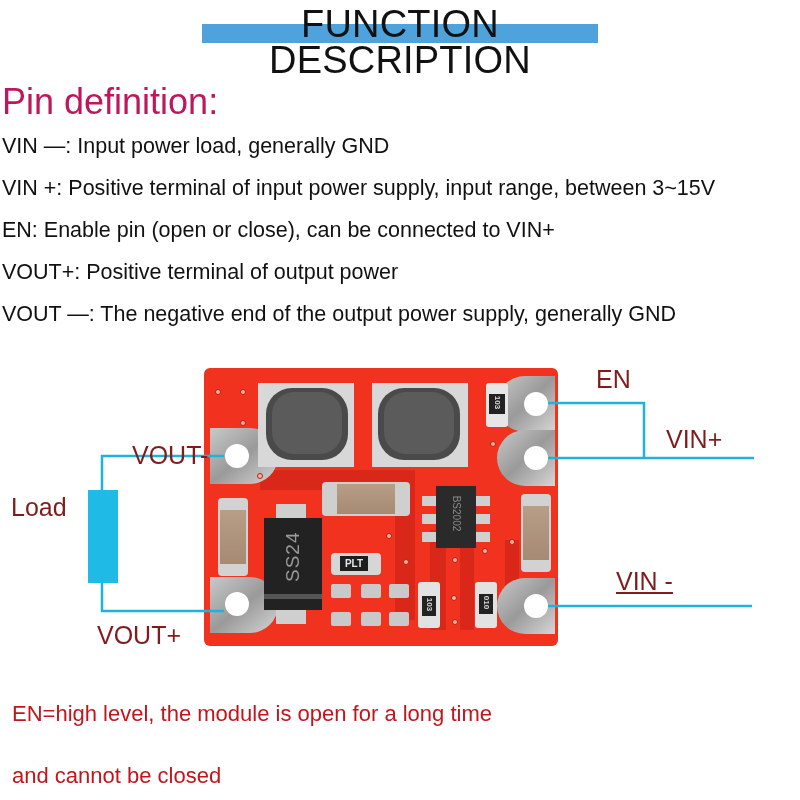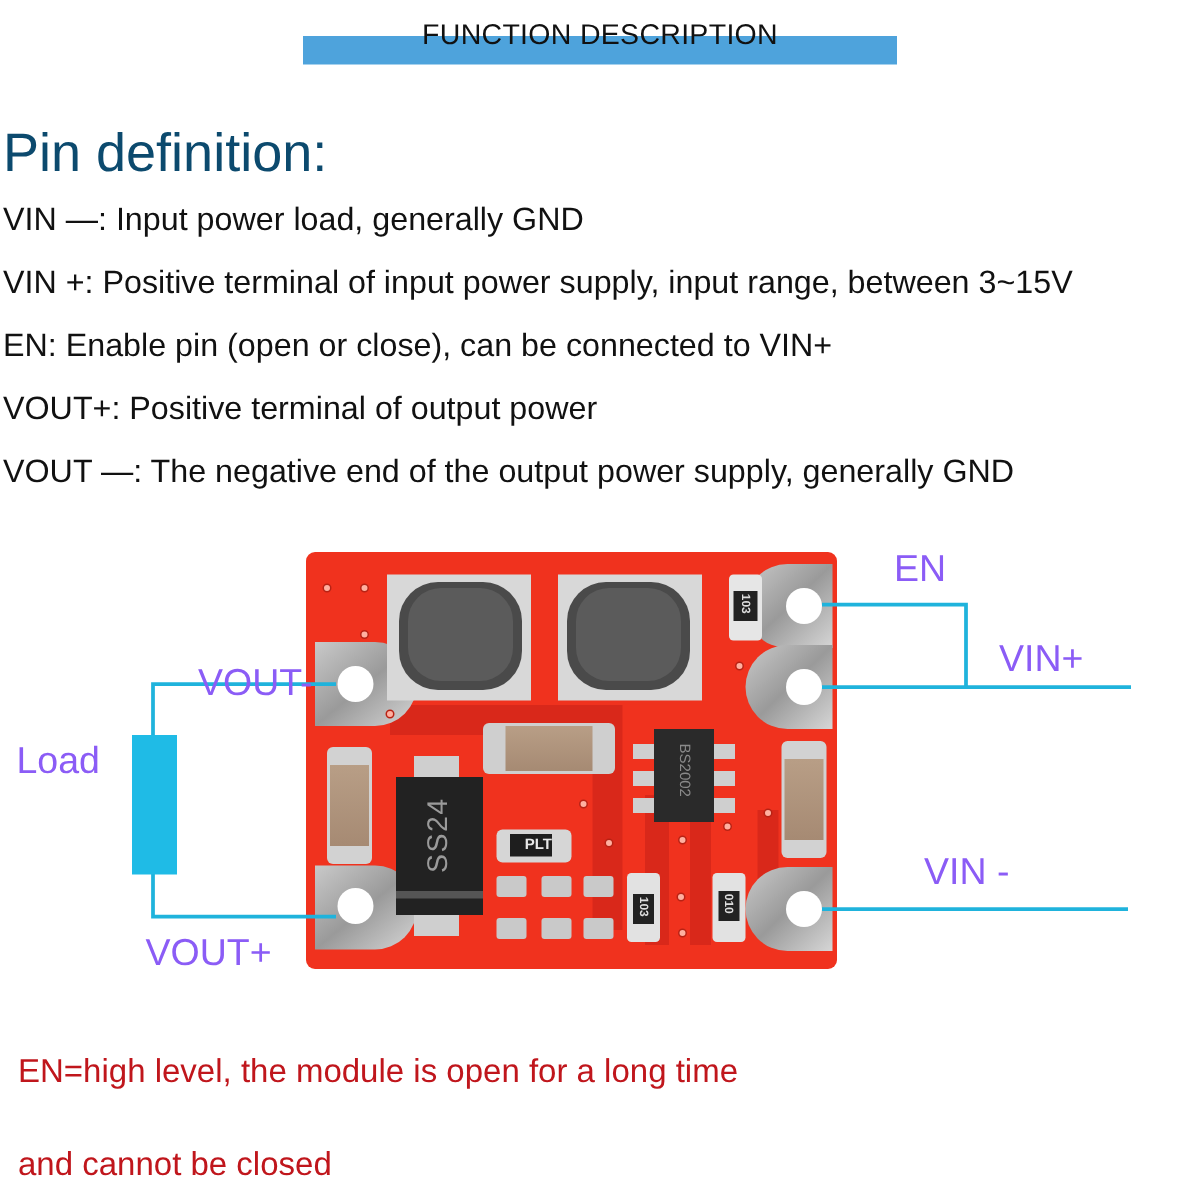--- a/index.html
+++ b/index.html
@@ -1,24 +1,24 @@
 <!DOCTYPE html>
 <html><head>
 <meta charset="utf-8">
 <style>
   html, body { margin: 0; padding: 0; background: #ffffff; }
   body { width: 800px; height: 800px; position: relative; overflow: hidden;
          font-family: "Liberation Sans", sans-serif; color: #111; }
   .abs { position: absolute; }
   #title-bar { left: 202px; top: 24px; width: 396px; height: 19px; background: #4ea3dc; }
-  #title-text { left: 190px; top: 6px; width: 420px; text-align: center; font-size: 19px; color: #111;
+  #title-text { left: 190px; top: 6px; width: 420px; text-align: center; font-size: 38px; color: #111;
                 letter-spacing: 0.2px; line-height: 36px; }
-  #pin-heading { left: 2px; top: 80px; font-size: 36px; line-height: 44px; color: #0c4a6e; }
+  #pin-heading { left: 2px; top: 80px; font-size: 36px; line-height: 44px; color: #be185d; }
   .pin-line { left: 2px; font-size: 21.5px; line-height: 28px; color: #111; white-space: nowrap; }
-  .diag-label { font-size: 25px; line-height: 30px; color: #8b5cf6; white-space: nowrap; }
+  .diag-label { font-size: 25px; line-height: 30px; color: #7f1d1d; white-space: nowrap; }
   .note { left: 12px; font-size: 22px; line-height: 40px; color: #c0161c; white-space: nowrap; }
   svg { position: absolute; left: 0; top: 0; }
 </style>
 </head>
 <body>
 
 <div id="title-bar" class="abs"></div>
 <div id="title-text" class="abs">FUNCTION DESCRIPTION</div>
 
 <div id="pin-heading" class="abs">Pin definition:</div>
@@ -167,23 +167,23 @@
   </g>
 
   <rect x="88" y="490" width="30" height="93" fill="#1fbbe6"></rect>
 </svg>
 
 <div class="abs diag-label" style="left:104px; top:440px;margin-left:28px;">VOUT-</div>
 <div class="abs diag-label" style="left:97px; top:620px;">VOUT+</div>
 <div class="abs diag-label" style="left:11px; top:492px;">Load</div>
 <div class="abs diag-label" style="left:596px; top:364px;">EN</div>
 <div class="abs diag-label" style="left:666px; top:424px;">VIN+</div>
-<div class="abs diag-label" style="left:616px; top:566px;">VIN -</div>
+<div class="abs diag-label" style="left:616px; top:566px;text-decoration:underline;">VIN -</div>
 
 <div class="abs" style="left:270px; top:548px; width:46px; text-align:center; transform:rotate(-90deg); color:#9a9a9a; font-size:19px; letter-spacing:1px;">SS24</div>
 <div class="abs" style="left:426px; top:508px; width:60px; text-align:center; transform:rotate(90deg); color:#8a8a8a; font-size:10px;">BS2002</div>
-<div class="abs" style="left:340px; top:557px; width:28px; text-align:right; color:#e8e8e8; font-size:10px; font-weight:bold; line-height:13px;">PLT</div>
+<div class="abs" style="left:340px; top:557px; width:28px; text-align:center; color:#e8e8e8; font-size:10px; font-weight:bold; line-height:13px;">PLT</div>
 <div class="abs" style="left:483px; top:398px; width:28px; text-align:center; transform:rotate(90deg); color:#ddd; font-size:8px; font-weight:bold;">103</div>
 <div class="abs" style="left:415px; top:600px; width:28px; text-align:center; transform:rotate(90deg); color:#ddd; font-size:8px; font-weight:bold;">103</div>
 <div class="abs" style="left:472px; top:598px; width:28px; text-align:center; transform:rotate(90deg); color:#ddd; font-size:8px; font-weight:bold;">010</div>
 
 <div class="abs note" style="top:694px;">EN=high level, the module is open for a long time</div>
 <div class="abs note" style="top:756px;">and cannot be closed</div>
 
 </body></html>

